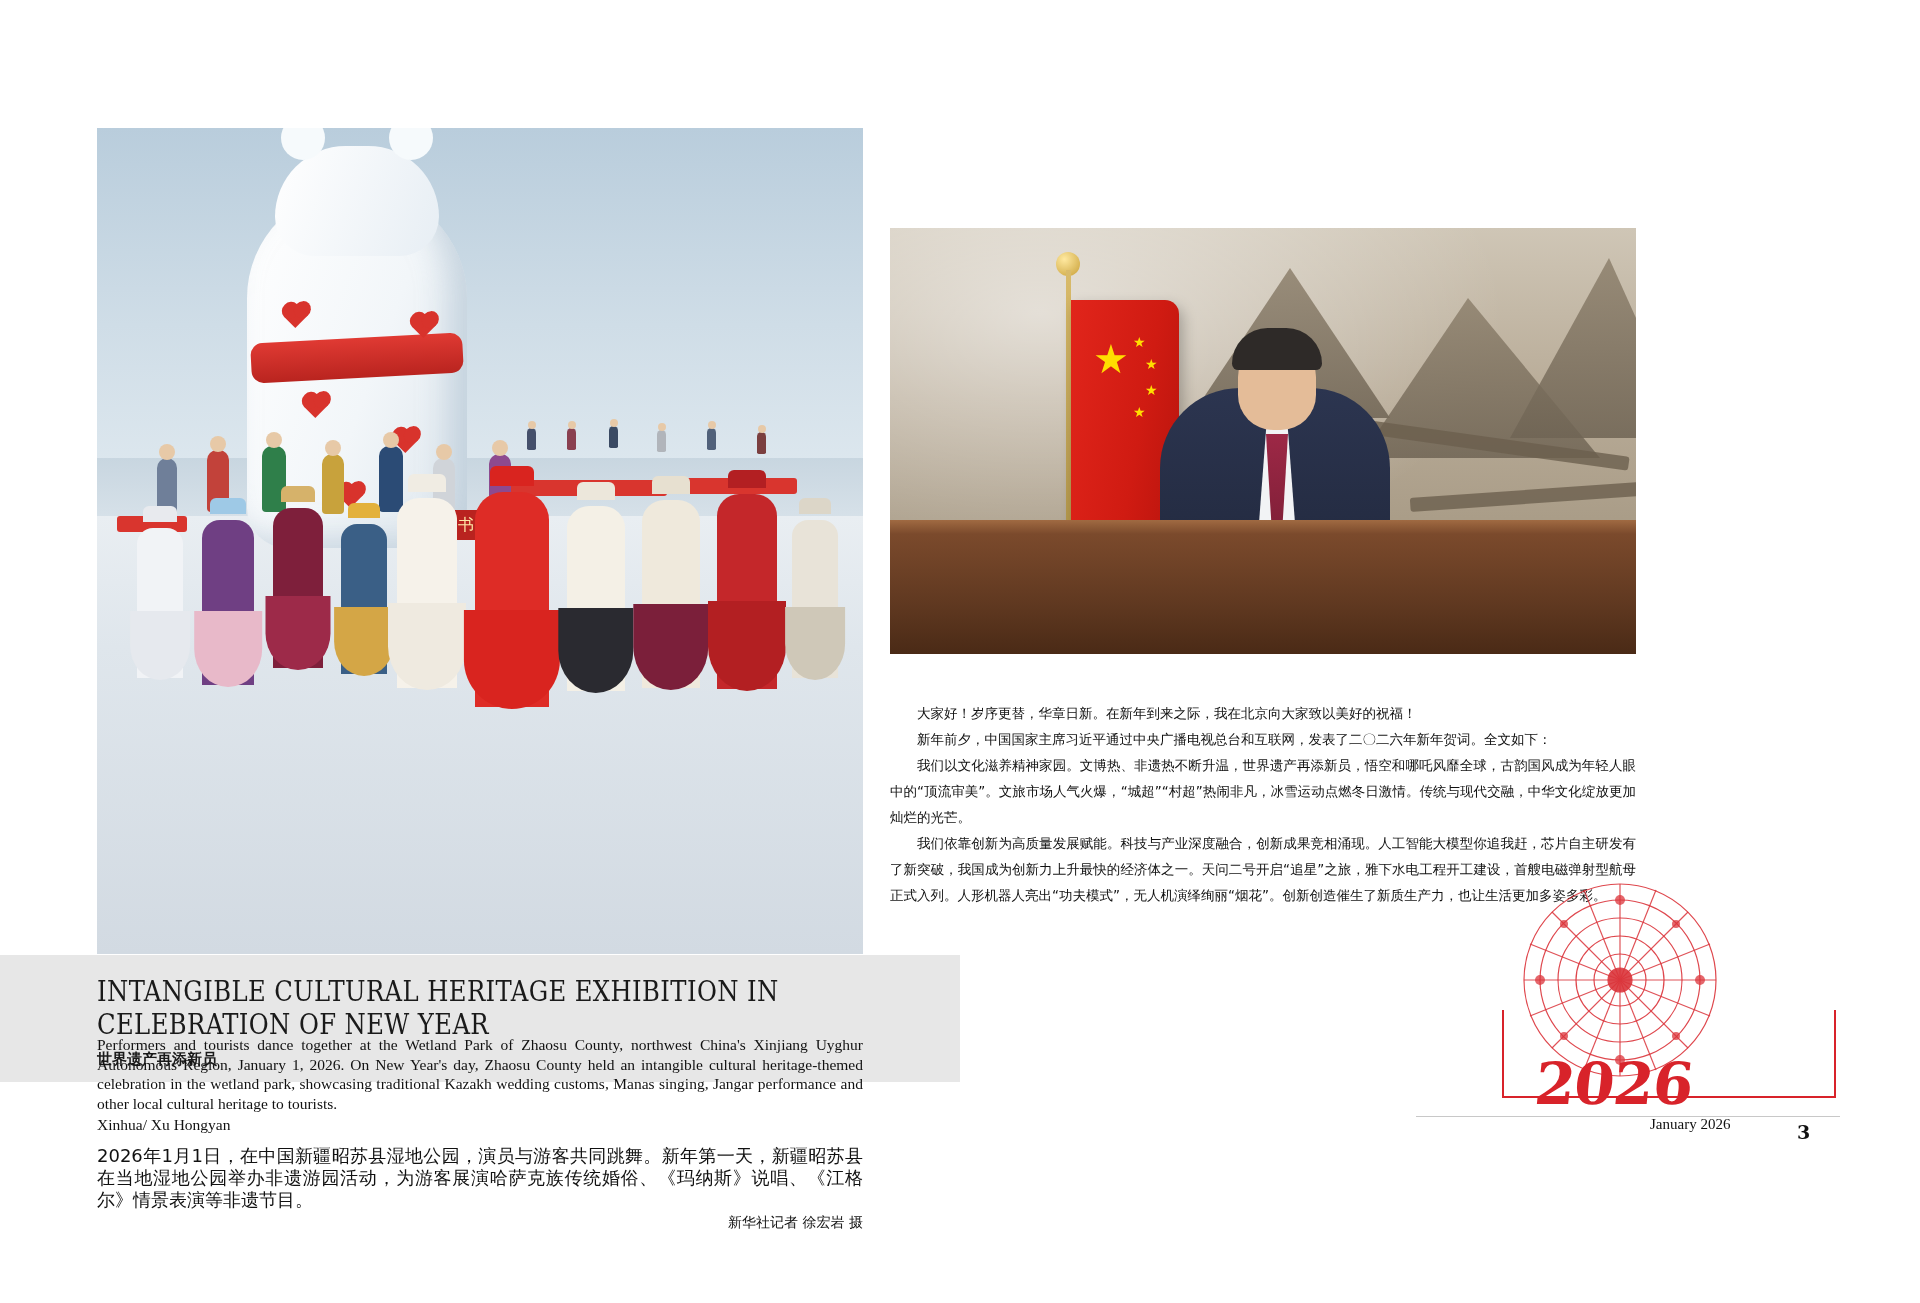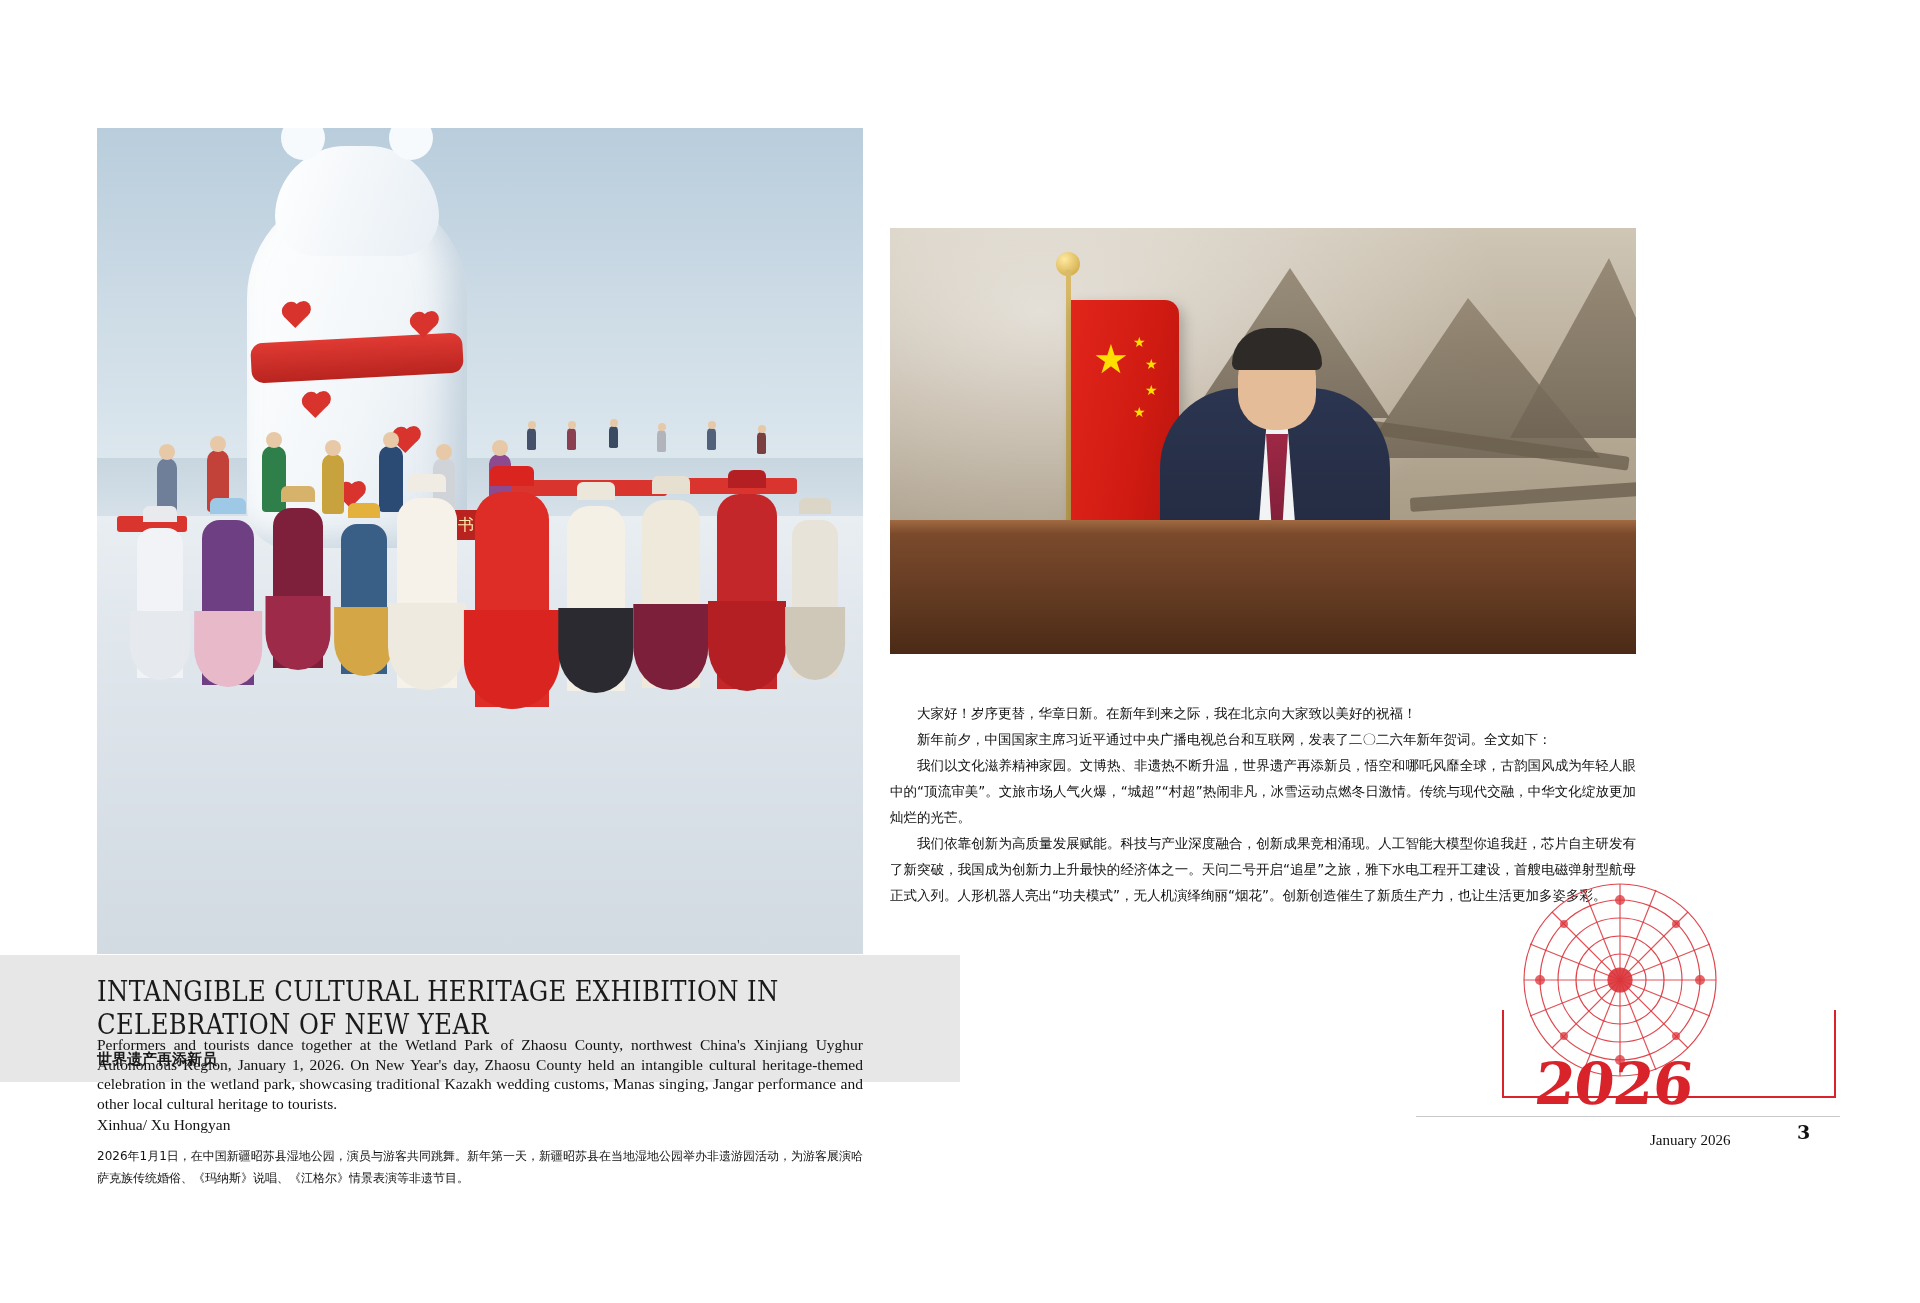--- a/index.html
+++ b/index.html
@@ -137,21 +137,21 @@
     color:#111;
     text-align: justify;
   }
   #left-body .credit-en {
     font-family:"Liberation Serif", serif;
     font-size:15.5px; line-height:19.5px; color:#111;
   }
   #left-body p.zh {
     margin:10px 0 0 0;
     font-family:"DejaVu Sans", sans-serif;
-    font-size:12px;
+    font-size:18px;
     line-height:22px;
     color:#111;
     text-align: justify;
   }
   #left-body .credit-zh {
     display:block;
     text-align:right;
     font-family:"DejaVu Sans", sans-serif;
     font-size:14px;
     line-height:22px;
@@ -287,21 +287,21 @@
     border:2px solid #d8232a;
     border-top:none;
   }
   #footer {
     position:absolute; left:0; top:1116px; width:960px;
   }
   #footer-rule {
     position:absolute; left:456px; top:0; width:424px; height:1px; background:#c8c8c8;
   }
   #footer-date {
-    position:absolute; left:690px; top:16px;
+    position:absolute; left:690px; top:0;
     font-family:"Liberation Serif", serif;
     font-size:15px; color:#111;
   }
   #footer-page {
     position:absolute; left:837px; top:5px;
     font-family:"DejaVu Serif", serif;
     font-weight:bold;
     font-size:19px; color:#111;
   }
 </style>
@@ -421,20 +421,21 @@
   <div id="left-caption-band"></div>
   <div id="left-caption-inner">
     <div id="left-headline">INTANGIBLE CULTURAL HERITAGE EXHIBITION IN CELEBRATION OF NEW YEAR</div>
     <div id="left-subhead">世界遗产再添新员</div>
   </div>
 
   <div id="left-body">
     <p class="en">Performers and tourists dance together at the Wetland Park of Zhaosu County, northwest China's Xinjiang Uyghur Autonomous Region, January 1, 2026. On New Year's day, Zhaosu County held an intangible cultural heritage-themed celebration in the wetland park, showcasing traditional Kazakh wedding customs, Manas singing, Jangar performance and other local cultural heritage to tourists.</p>
     <div class="credit-en">Xinhua/ Xu Hongyan</div>
     <p class="zh">2026年1月1日，在中国新疆昭苏县湿地公园，演员与游客共同跳舞。新年第一天，新疆昭苏县在当地湿地公园举办非遗游园活动，为游客展演哈萨克族传统婚俗、《玛纳斯》说唱、《江格尔》情景表演等非遗节目。</p>
+    <span class="credit-zh">新华社记者 徐宏岩 摄</span>
   </div>
 </div>
 
 <div id="right-page">
 
 
   <div id="right-photo">
     <div class="mural"></div>
     <div class="mtn" style="left:300px; top:40px; width:200px; height:150px; clip-path:polygon(50% 0,100% 100%,0 100%);"></div>
     <div class="mtn" style="left:470px; top:70px; width:240px; height:160px; clip-path:polygon(45% 0,100% 100%,0 100%);"></div>

